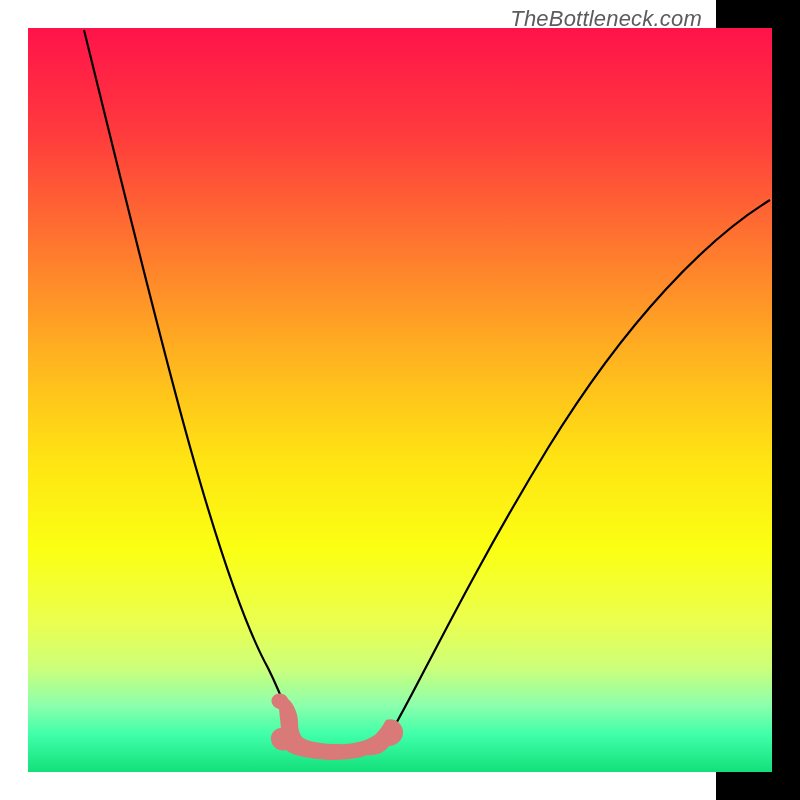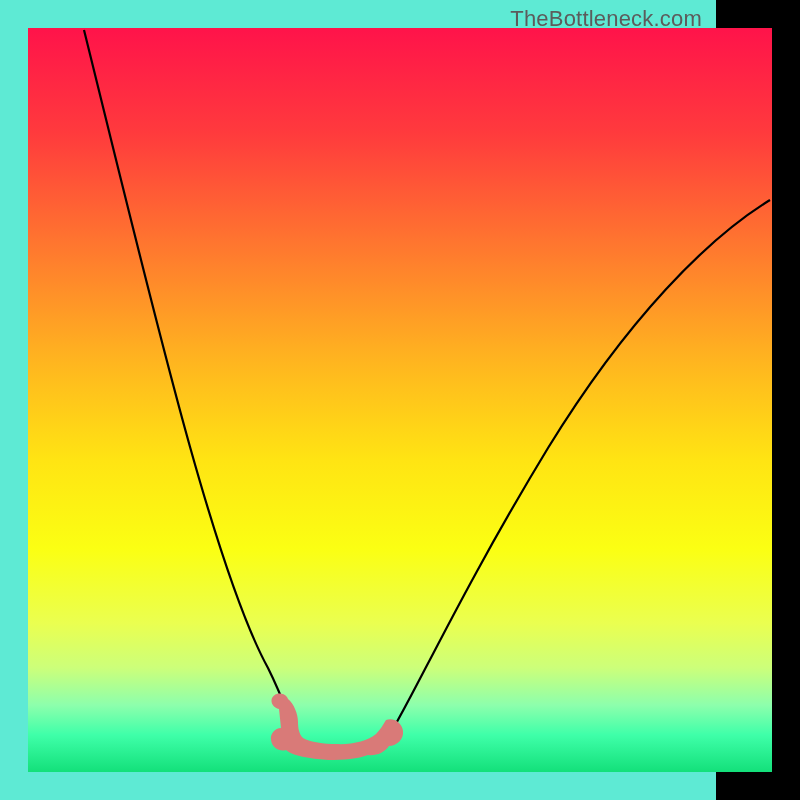--- a/index.html
+++ b/index.html
@@ -8,21 +8,22 @@
     width: 800px;
     height: 800px;
     background: #000;
     overflow: hidden;
     font-family: Arial, Helvetica, sans-serif;
   }
   .frame {
     position: absolute;
     width: 716px;
     height: 800px;
-    background: #5eead4;
+    background: #ffffff;
+    font-style: italic;
   }
   .plot-area {
     position: absolute;
     left: 28px;
     top: 28px;
     width: 744px;
     height: 744px;
     overflow: hidden;
   }
   .gradient-bg {

